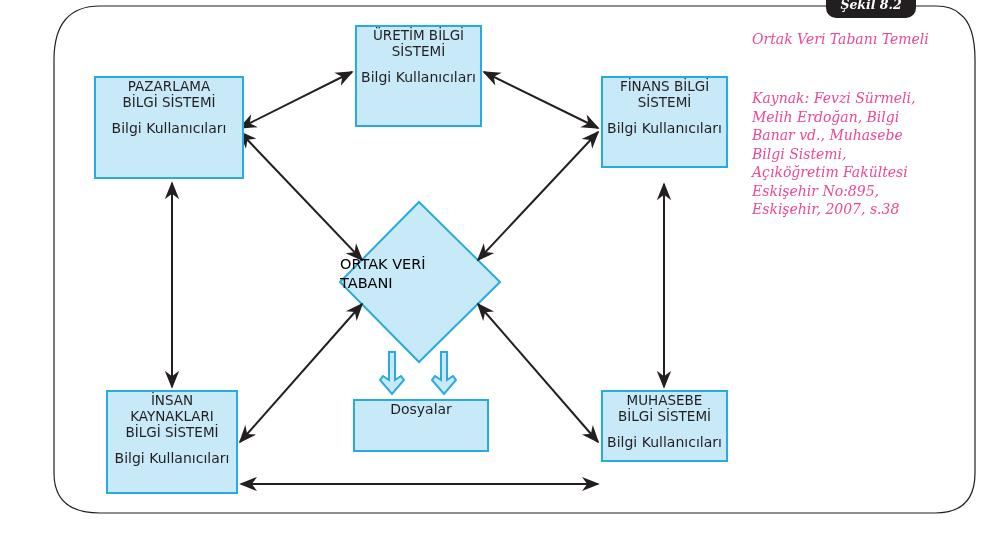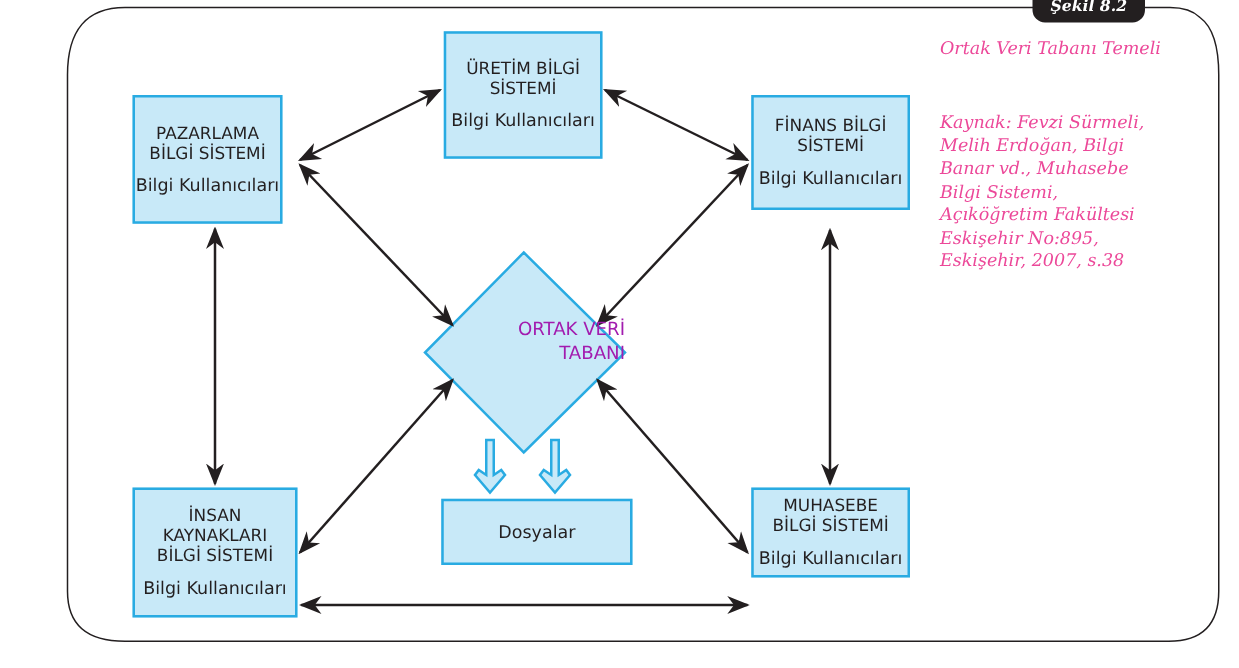--- a/index.html
+++ b/index.html
@@ -1,29 +1,29 @@
 <!DOCTYPE html>
 <html><head>
 <meta charset="utf-8">
 <style>
   html, body { margin: 0; padding: 0; background: #ffffff; }
   body { width: 991px; height: 534px; position: relative; overflow: hidden; font-family: "Liberation Sans", sans-serif; }
   #frame { position: absolute; left: 0; top: 0; }
   .box {
     position: absolute; background: #c8e9f8; border: 2px solid #29abe2;
     box-sizing: border-box; display: flex; flex-direction: column;
-    align-items: center; justify-content: center; text-align: center;
+    align-items: center; text-align: center;
     color: #231f20; font-family: "DejaVu Sans", sans-serif;
   }
   .box .title { font-size: 13.5px; line-height: 16px; white-space: pre-line; }
   .box .users { font-size: 14px; margin-top: 10px; }
   .diamond-label {
-    position: absolute; left: 340px; top: 255px; width: 160px; text-align: right;
+    position: absolute; left: 340px; top: 255px; width: 160px; text-align: left;
     font-family: "DejaVu Sans", sans-serif; font-size: 14.5px; line-height: 19px;
-    color: #a21caf; white-space: pre-line;
+    color: #000000; white-space: pre-line;
   }
   .files { font-size: 14px; }
   .badge {
     position: absolute; left: 826px; top: -8px; width: 90px; height: 26px;
     background: #231f20; border-radius: 0 0 10px 10px;
     color: #ffffff; font-family: "DejaVu Serif", serif; font-style: italic; font-weight: bold;
     font-size: 12.5px; display: flex; align-items: flex-end; justify-content: center; padding-bottom: 6px; box-sizing: border-box;
   }
   .side {
     position: absolute; left: 752px; width: 180px; font-family: "DejaVu Serif", serif;
@@ -63,42 +63,42 @@
     </g>
 </svg>
 
 <div class="badge">Şekil 8.2</div>
 
 <div class="box" style="left:355px;top:25px;width:127px;height:102px;">
   <div class="title">ÜRETİM BİLGİ
 SİSTEMİ</div>
   <div class="users">Bilgi Kullanıcıları</div>
 </div>
-<div class="box" style="left:106px;top:76px;width:120px;height:103px;">
+<div class="box" style="left:94px;top:76px;width:150px;height:103px;">
   <div class="title">PAZARLAMA
 BİLGİ SİSTEMİ</div>
   <div class="users">Bilgi Kullanıcıları</div>
 </div>
 <div class="box" style="left:601px;top:76px;width:127px;height:92px;">
   <div class="title">FİNANS BİLGİ
 SİSTEMİ</div>
   <div class="users">Bilgi Kullanıcıları</div>
 </div>
 <div class="box" style="left:106px;top:390px;width:132px;height:104px;">
   <div class="title">İNSAN
 KAYNAKLARI
 BİLGİ SİSTEMİ</div>
   <div class="users">Bilgi Kullanıcıları</div>
 </div>
 <div class="box" style="left:601px;top:390px;width:127px;height:72px;">
   <div class="title">MUHASEBE
 BİLGİ SİSTEMİ</div>
   <div class="users">Bilgi Kullanıcıları</div>
 </div>
-<div class="box" style="left:353px;top:399px;width:153px;height:53px;">
+<div class="box" style="left:353px;top:399px;width:136px;height:53px;">
   <div class="files">Dosyalar</div>
 </div>
 <div class="diamond-label">ORTAK VERİ
 TABANI</div>
 
 <div class="side" style="top:30px;">Ortak Veri Tabanı Temeli</div>
 <div class="side" style="top:89px;">
   <b>Kaynak:</b>
   <span>Fevzi Sürmeli, Melih Erdoğan, Bilgi Banar vd.,</span>
   <b>Muhasebe Bilgi Sistemi,</b>

